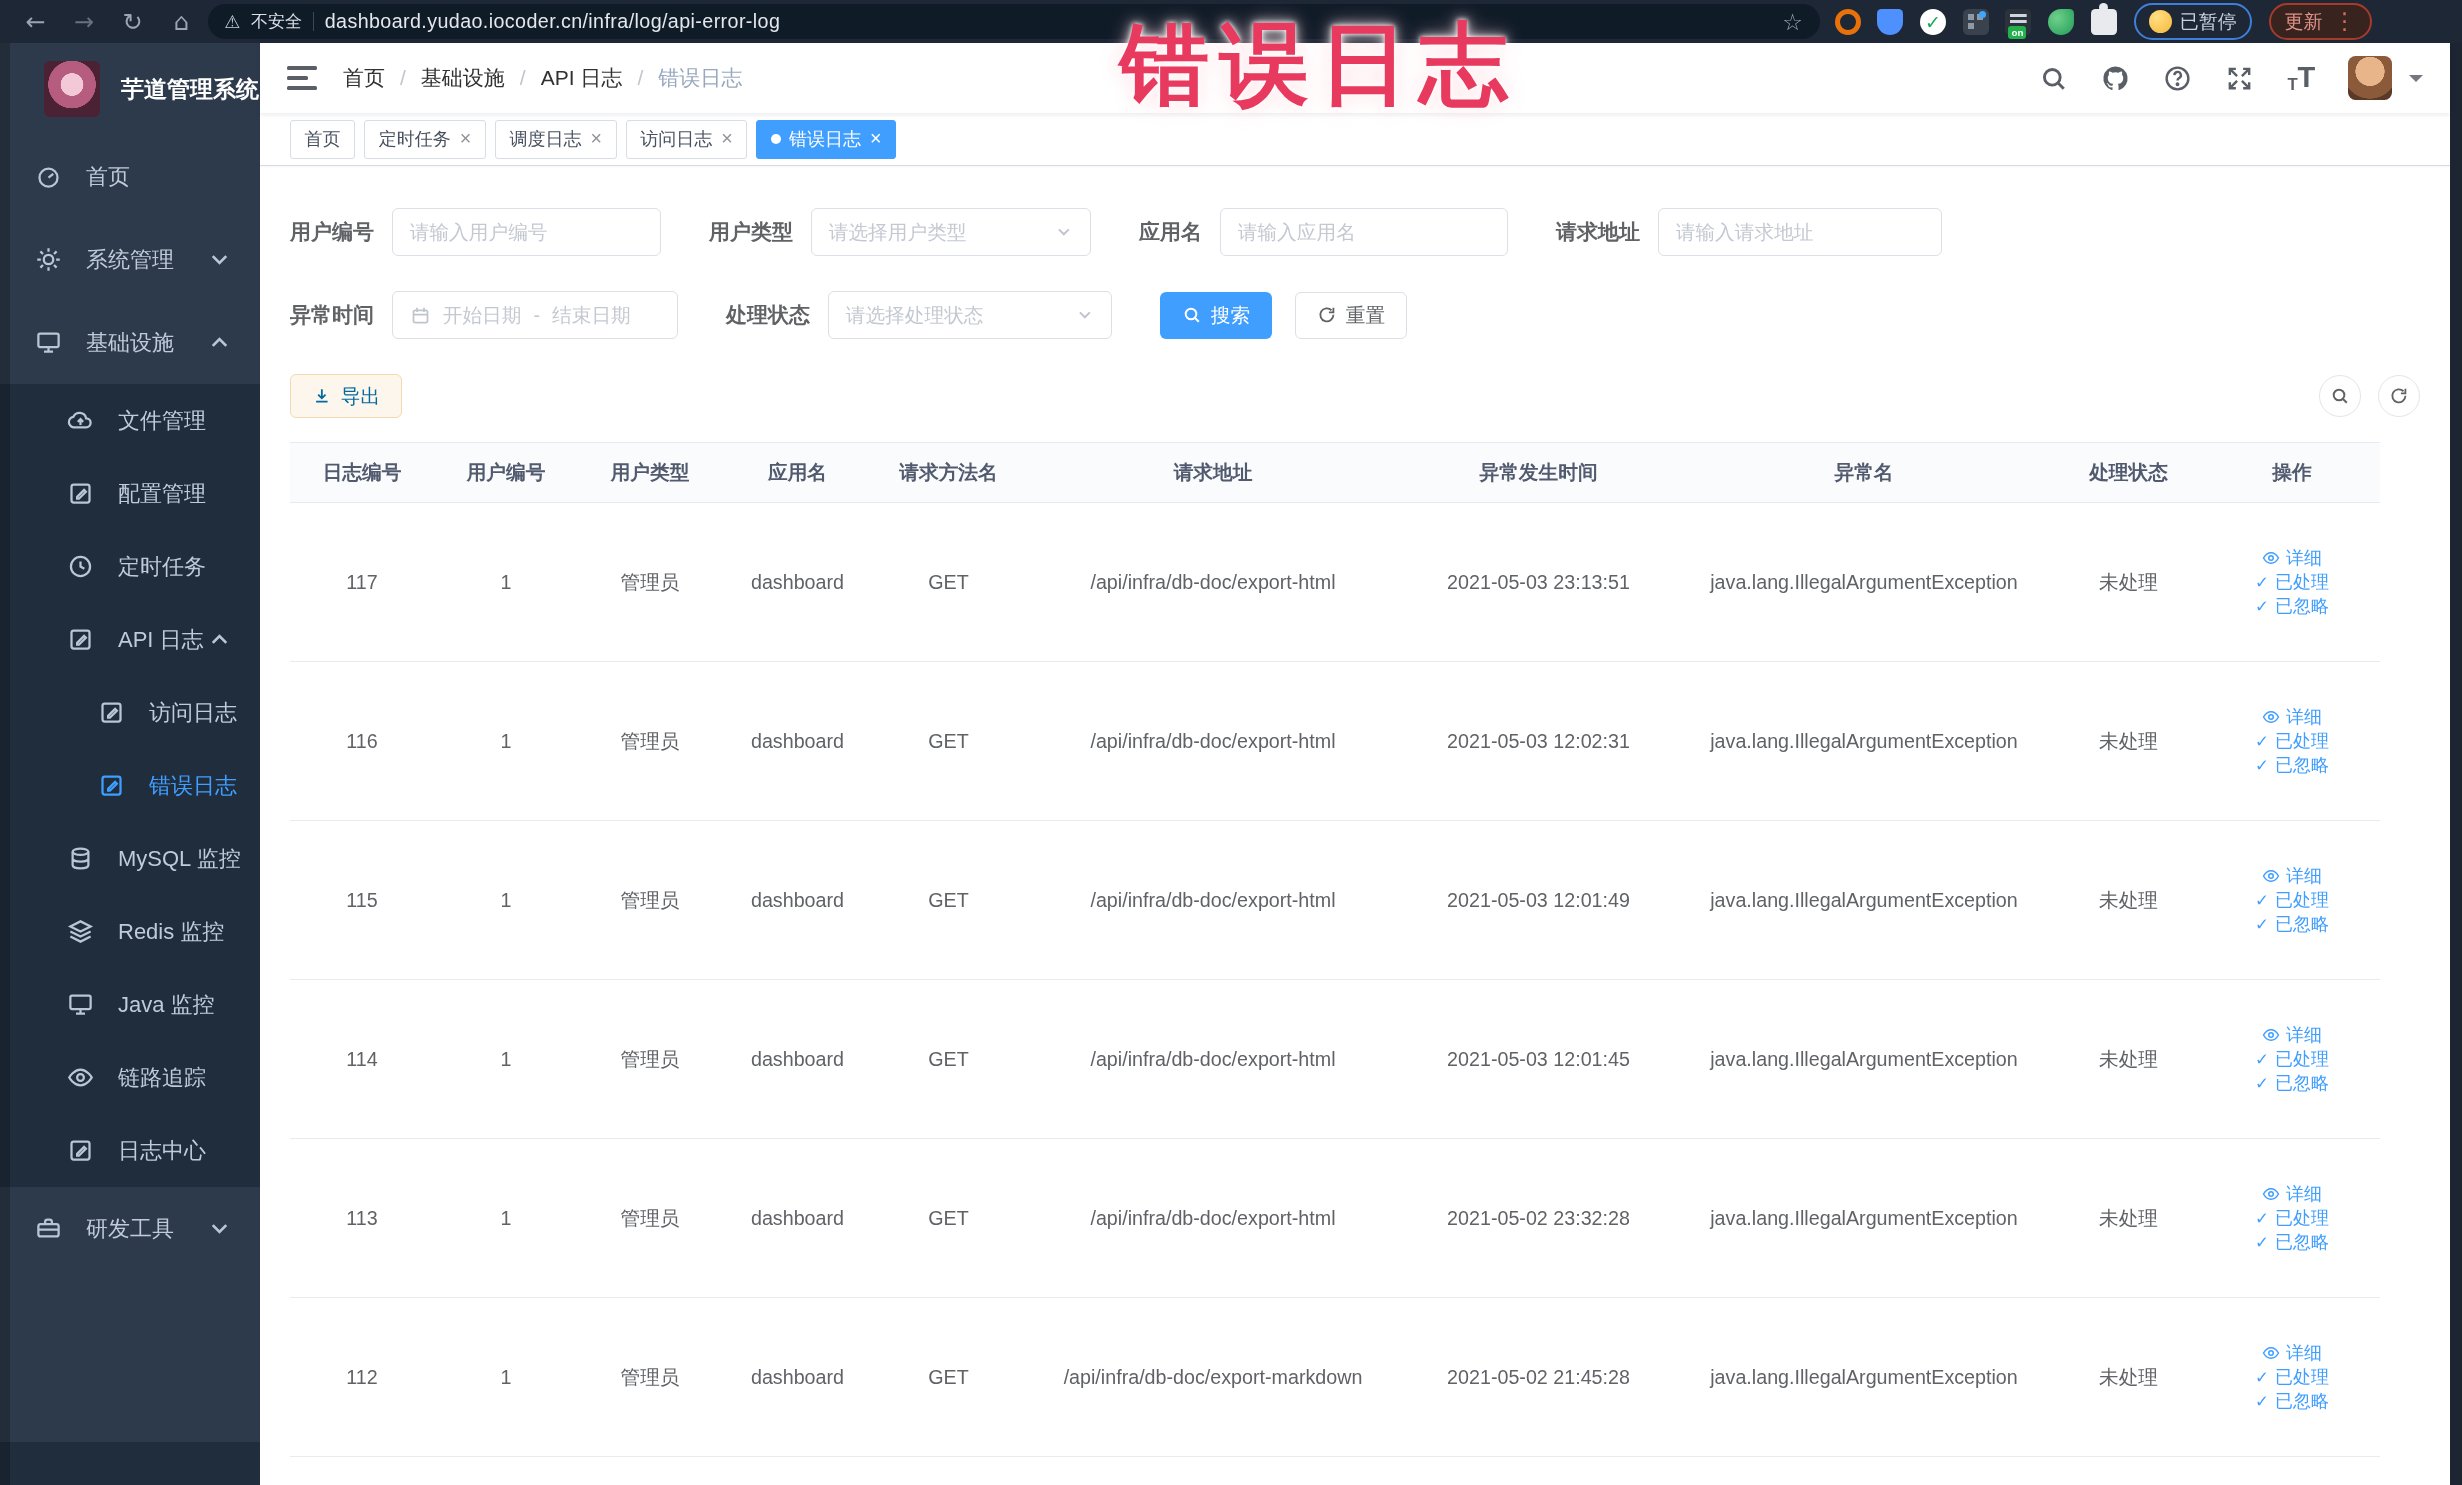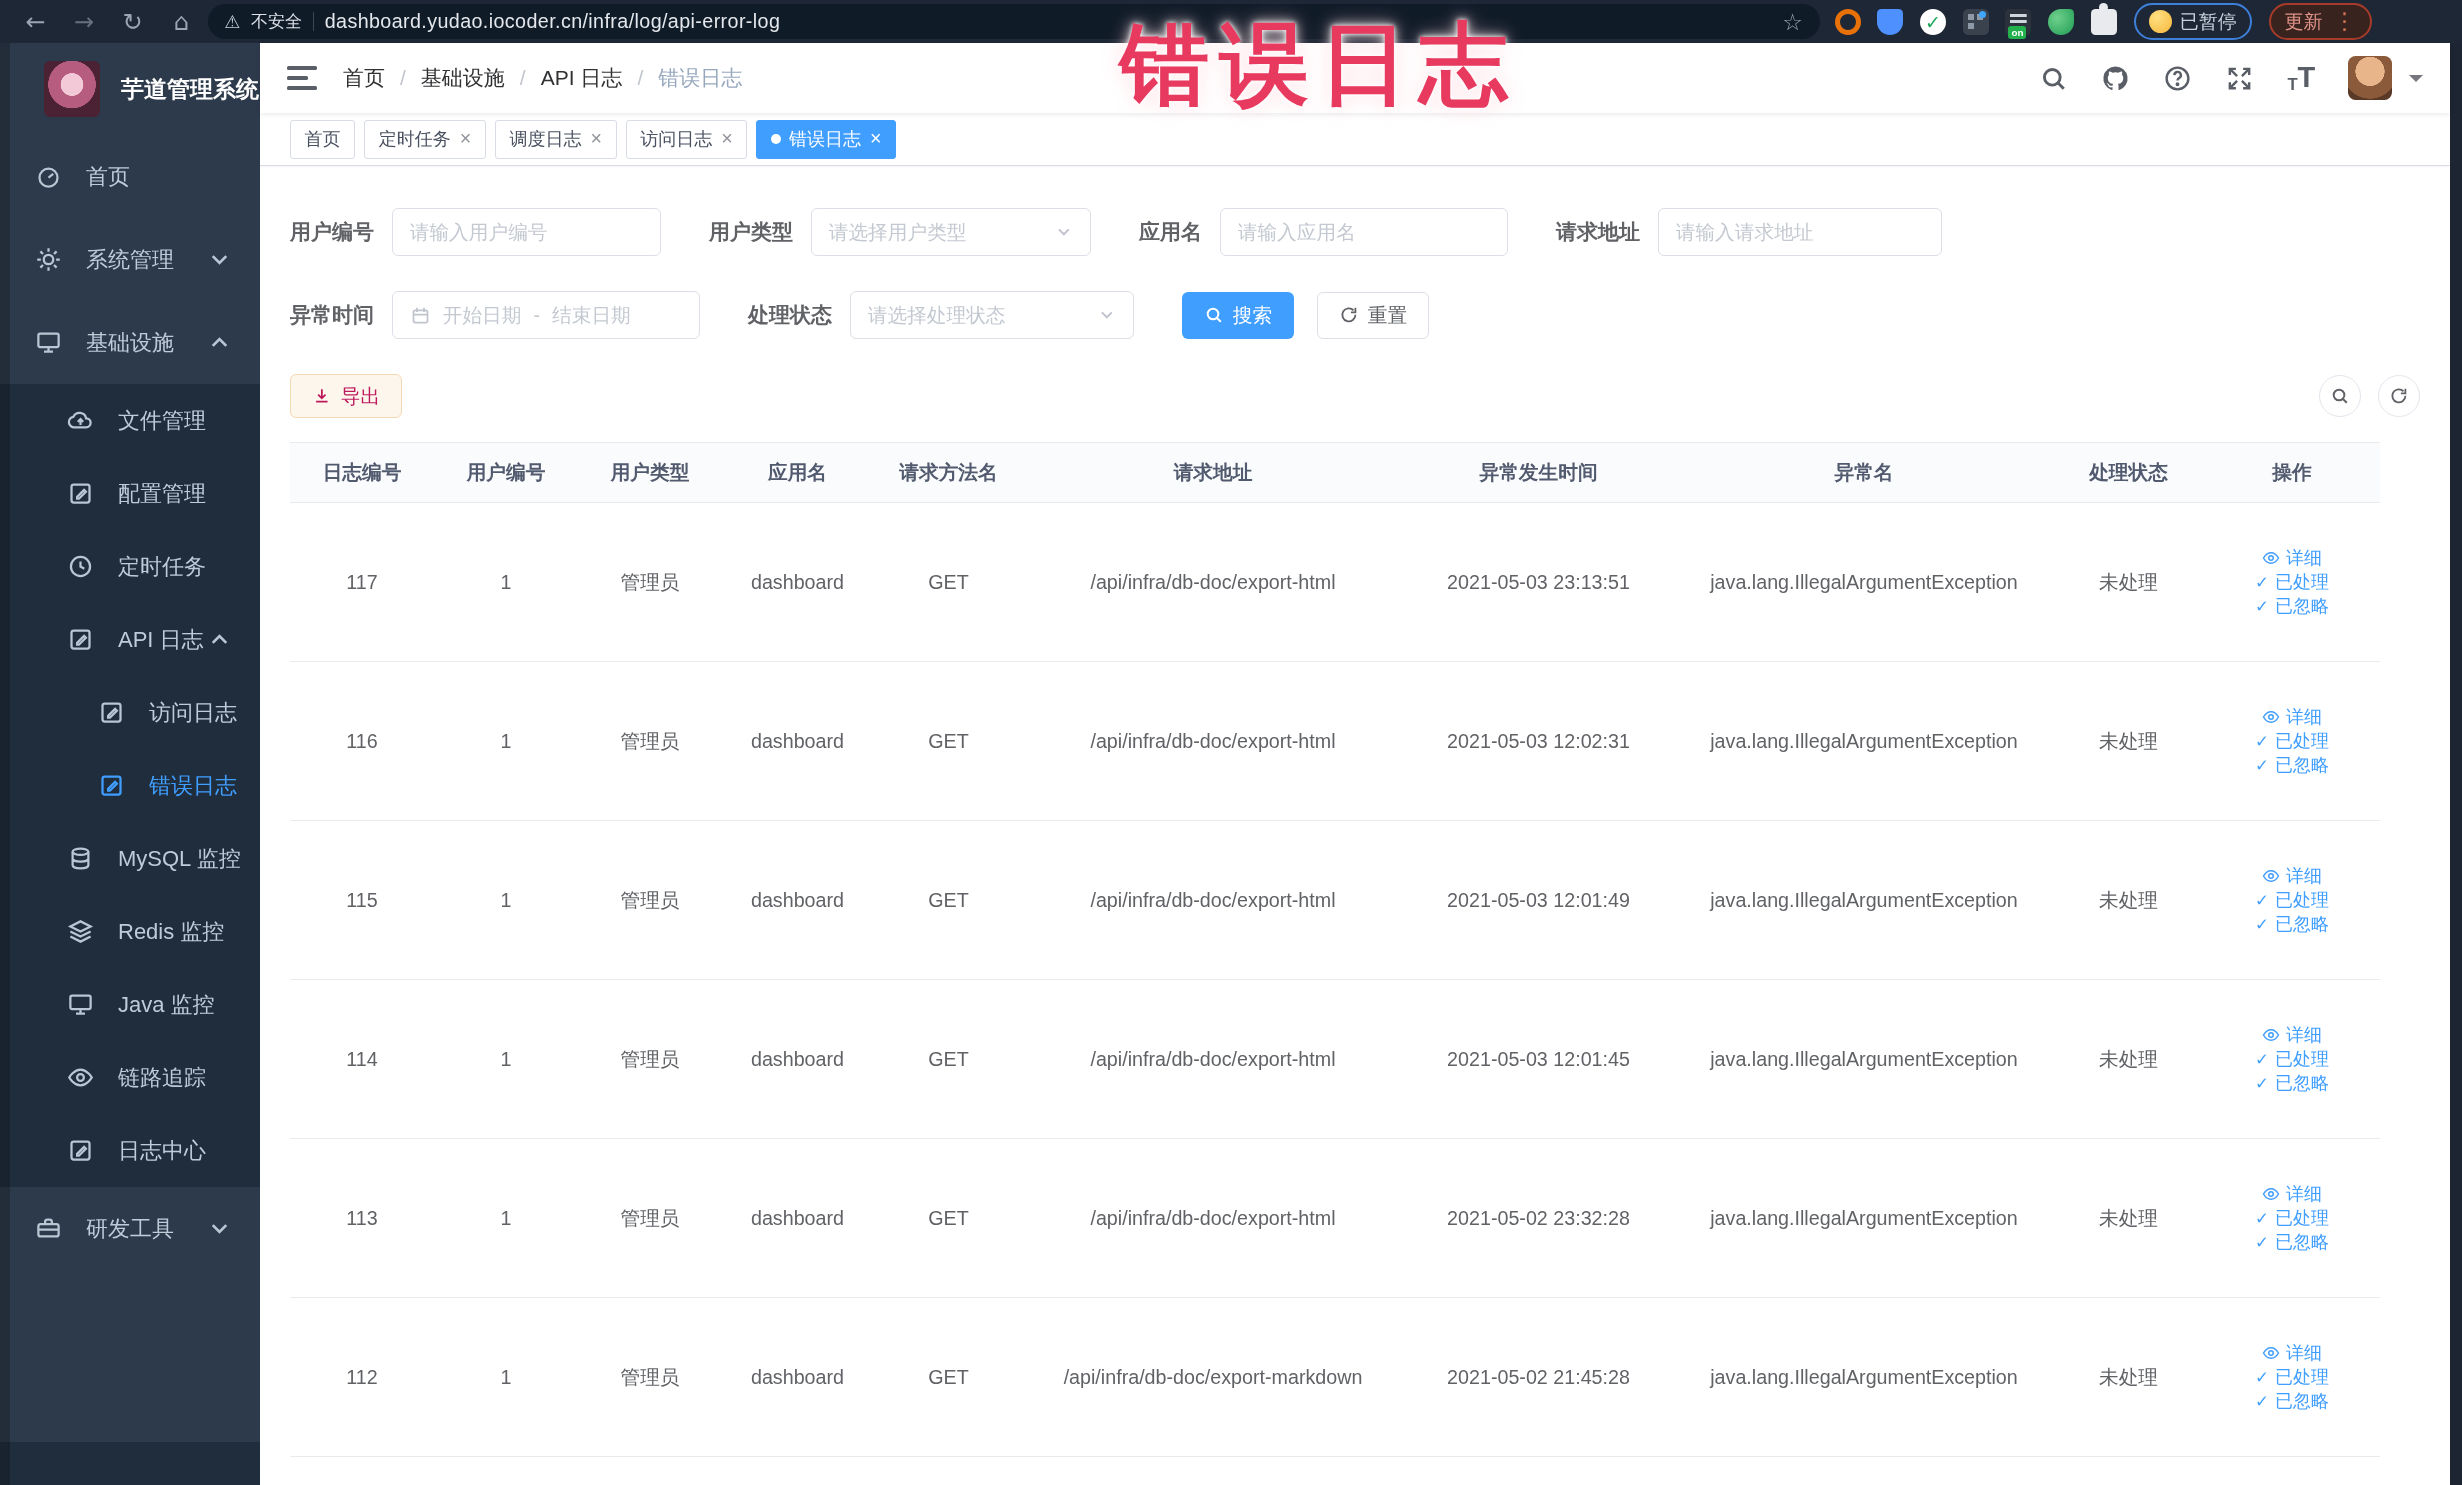--- a/index.html
+++ b/index.html
@@ -114,30 +114,30 @@
   .fgroup { display:flex; align-items:center; margin-right:48px; }
   .flabel { font-size:21px; color:#606266; font-weight:bold; margin-right:18px; white-space:nowrap; }
   .ctrl { height:48px; border:1.5px solid #dcdfe6; border-radius:6px; background:#fff;
           display:flex; align-items:center; padding:0 16.7px; font-size:19.7px; color:#606266; }
   .ctrl input { border:none; outline:none; width:100%; font-size:19.7px; color:#0c4a6e;
                 font-family:inherit; background:transparent; }
   .ctrl input::placeholder { color:#c4c9d1; }
   .ph { color:#c4c9d1; }
   .sel { justify-content:space-between; cursor:pointer; }
   .sel .si { width:19.7px; height:19.7px; color:#c0c4cc; }
-  .w355{width:269px}.w370{width:280px}.w375{width:284px}.w380{width:288px}.w465{width:308px}
+  .w355{width:269px}.w370{width:280px}.w375{width:284px}.w380{width:288px}.w465{width:286px}
   .range { gap:12px; }
   .range .si { width:21px; height:21px; color:#c0c4cc; flex:none; }
   .range .sep { color:#c4c9d1; }
   .btn { display:inline-flex; align-items:center; gap:9px; height:47px; padding:0 21px;
          border-radius:6px; font-size:19.7px; cursor:pointer; border:1.5px solid transparent; white-space:nowrap; }
   .btn .si { width:19.7px; height:19.7px; }
   .btn-primary { background:#409eff; color:#fff; margin-left:0; }
   .btn-plain { background:#fff; border-color:#dcdfe6; color:#606266; }
-  .btn-warning { background:#fdf6ec; border-color:#f5dab1; color:#be185d; height:44px; }
+  .btn-warning { background:#fdf6ec; border-color:#f5dab1; color:#0369a1; height:44px; }
   .toolbar { display:flex; align-items:center; margin-bottom:24px; }
   .tool-right { margin-left:auto; display:flex; gap:16.7px; }
   .circle-btn { width:42px; height:42px; border-radius:50%; border:1.5px solid #e2e6ec; background:#fff;
                 display:flex; align-items:center; justify-content:center; color:#606266; cursor:pointer; }
   .circle-btn .si { width:19.7px; height:19.7px; }
 
   
   .table { width:2090px; font-size:19.7px; color:#606266; }
   .trow { display:grid; grid-template-columns:144px 144px 144px 151px 151px 378px 273px 378px 151px 1fr;
           align-items:center; text-align:center; border-bottom:1.5px solid #e8eaec; min-height:159px; }

